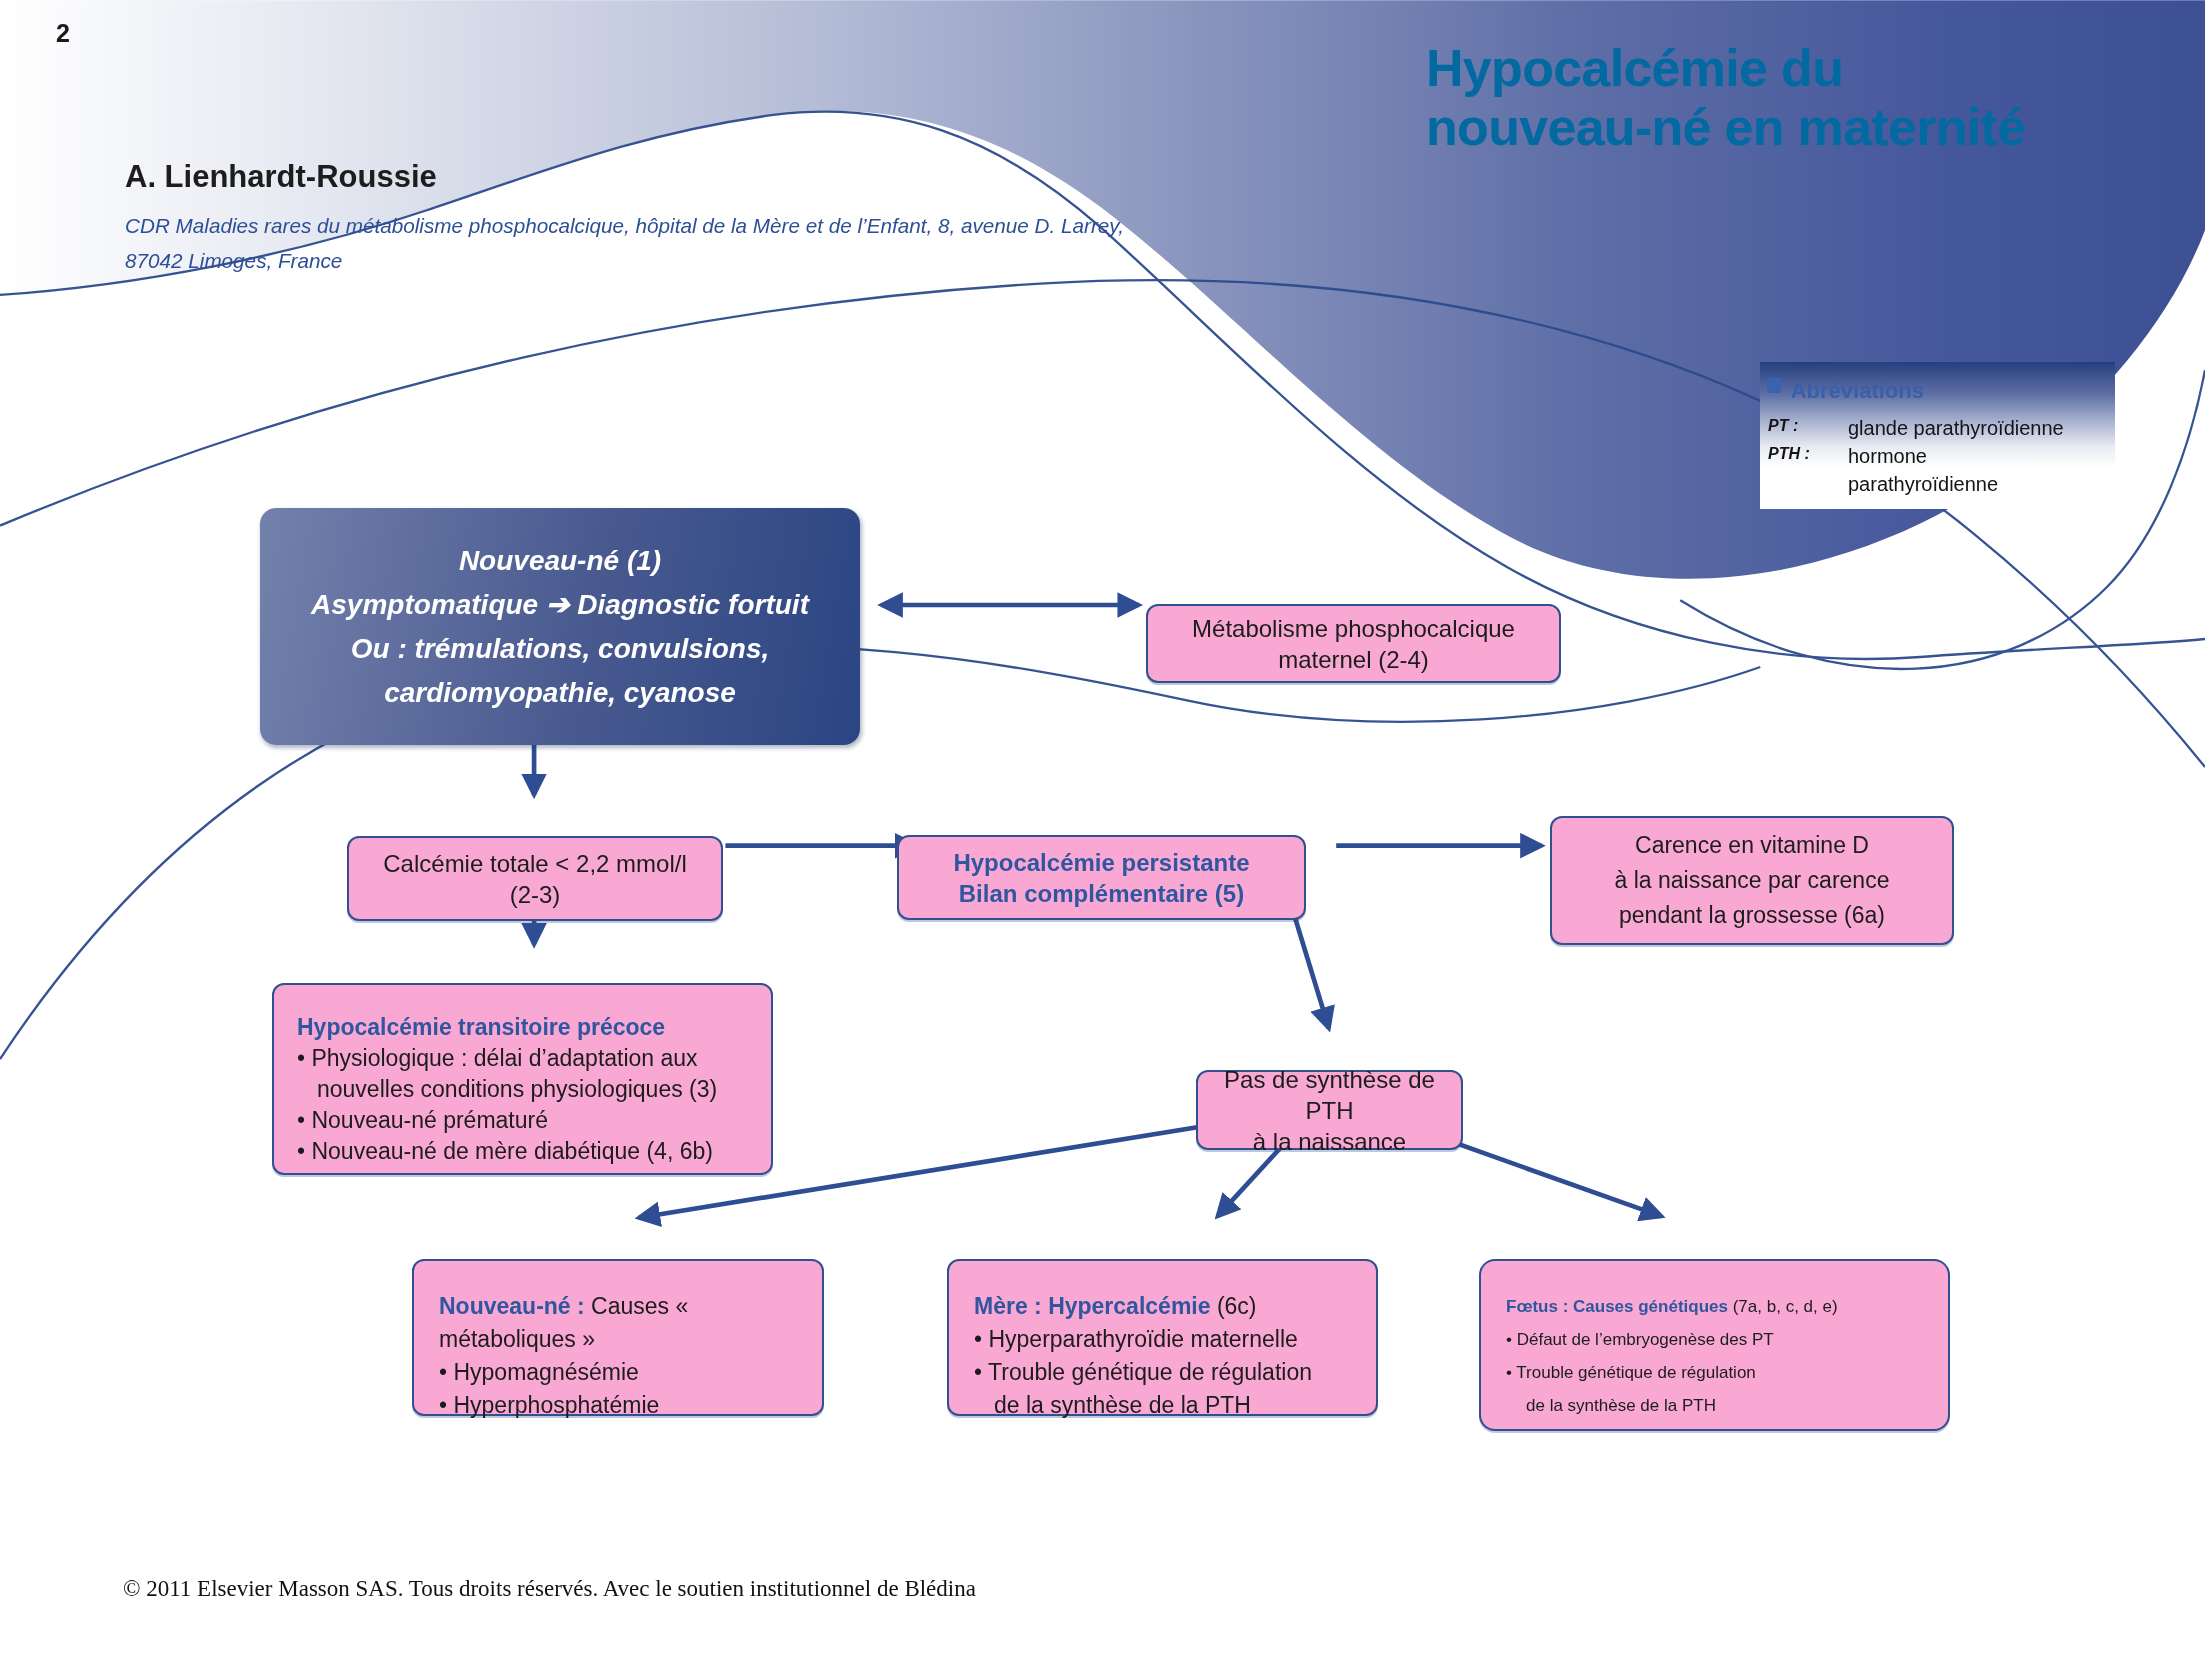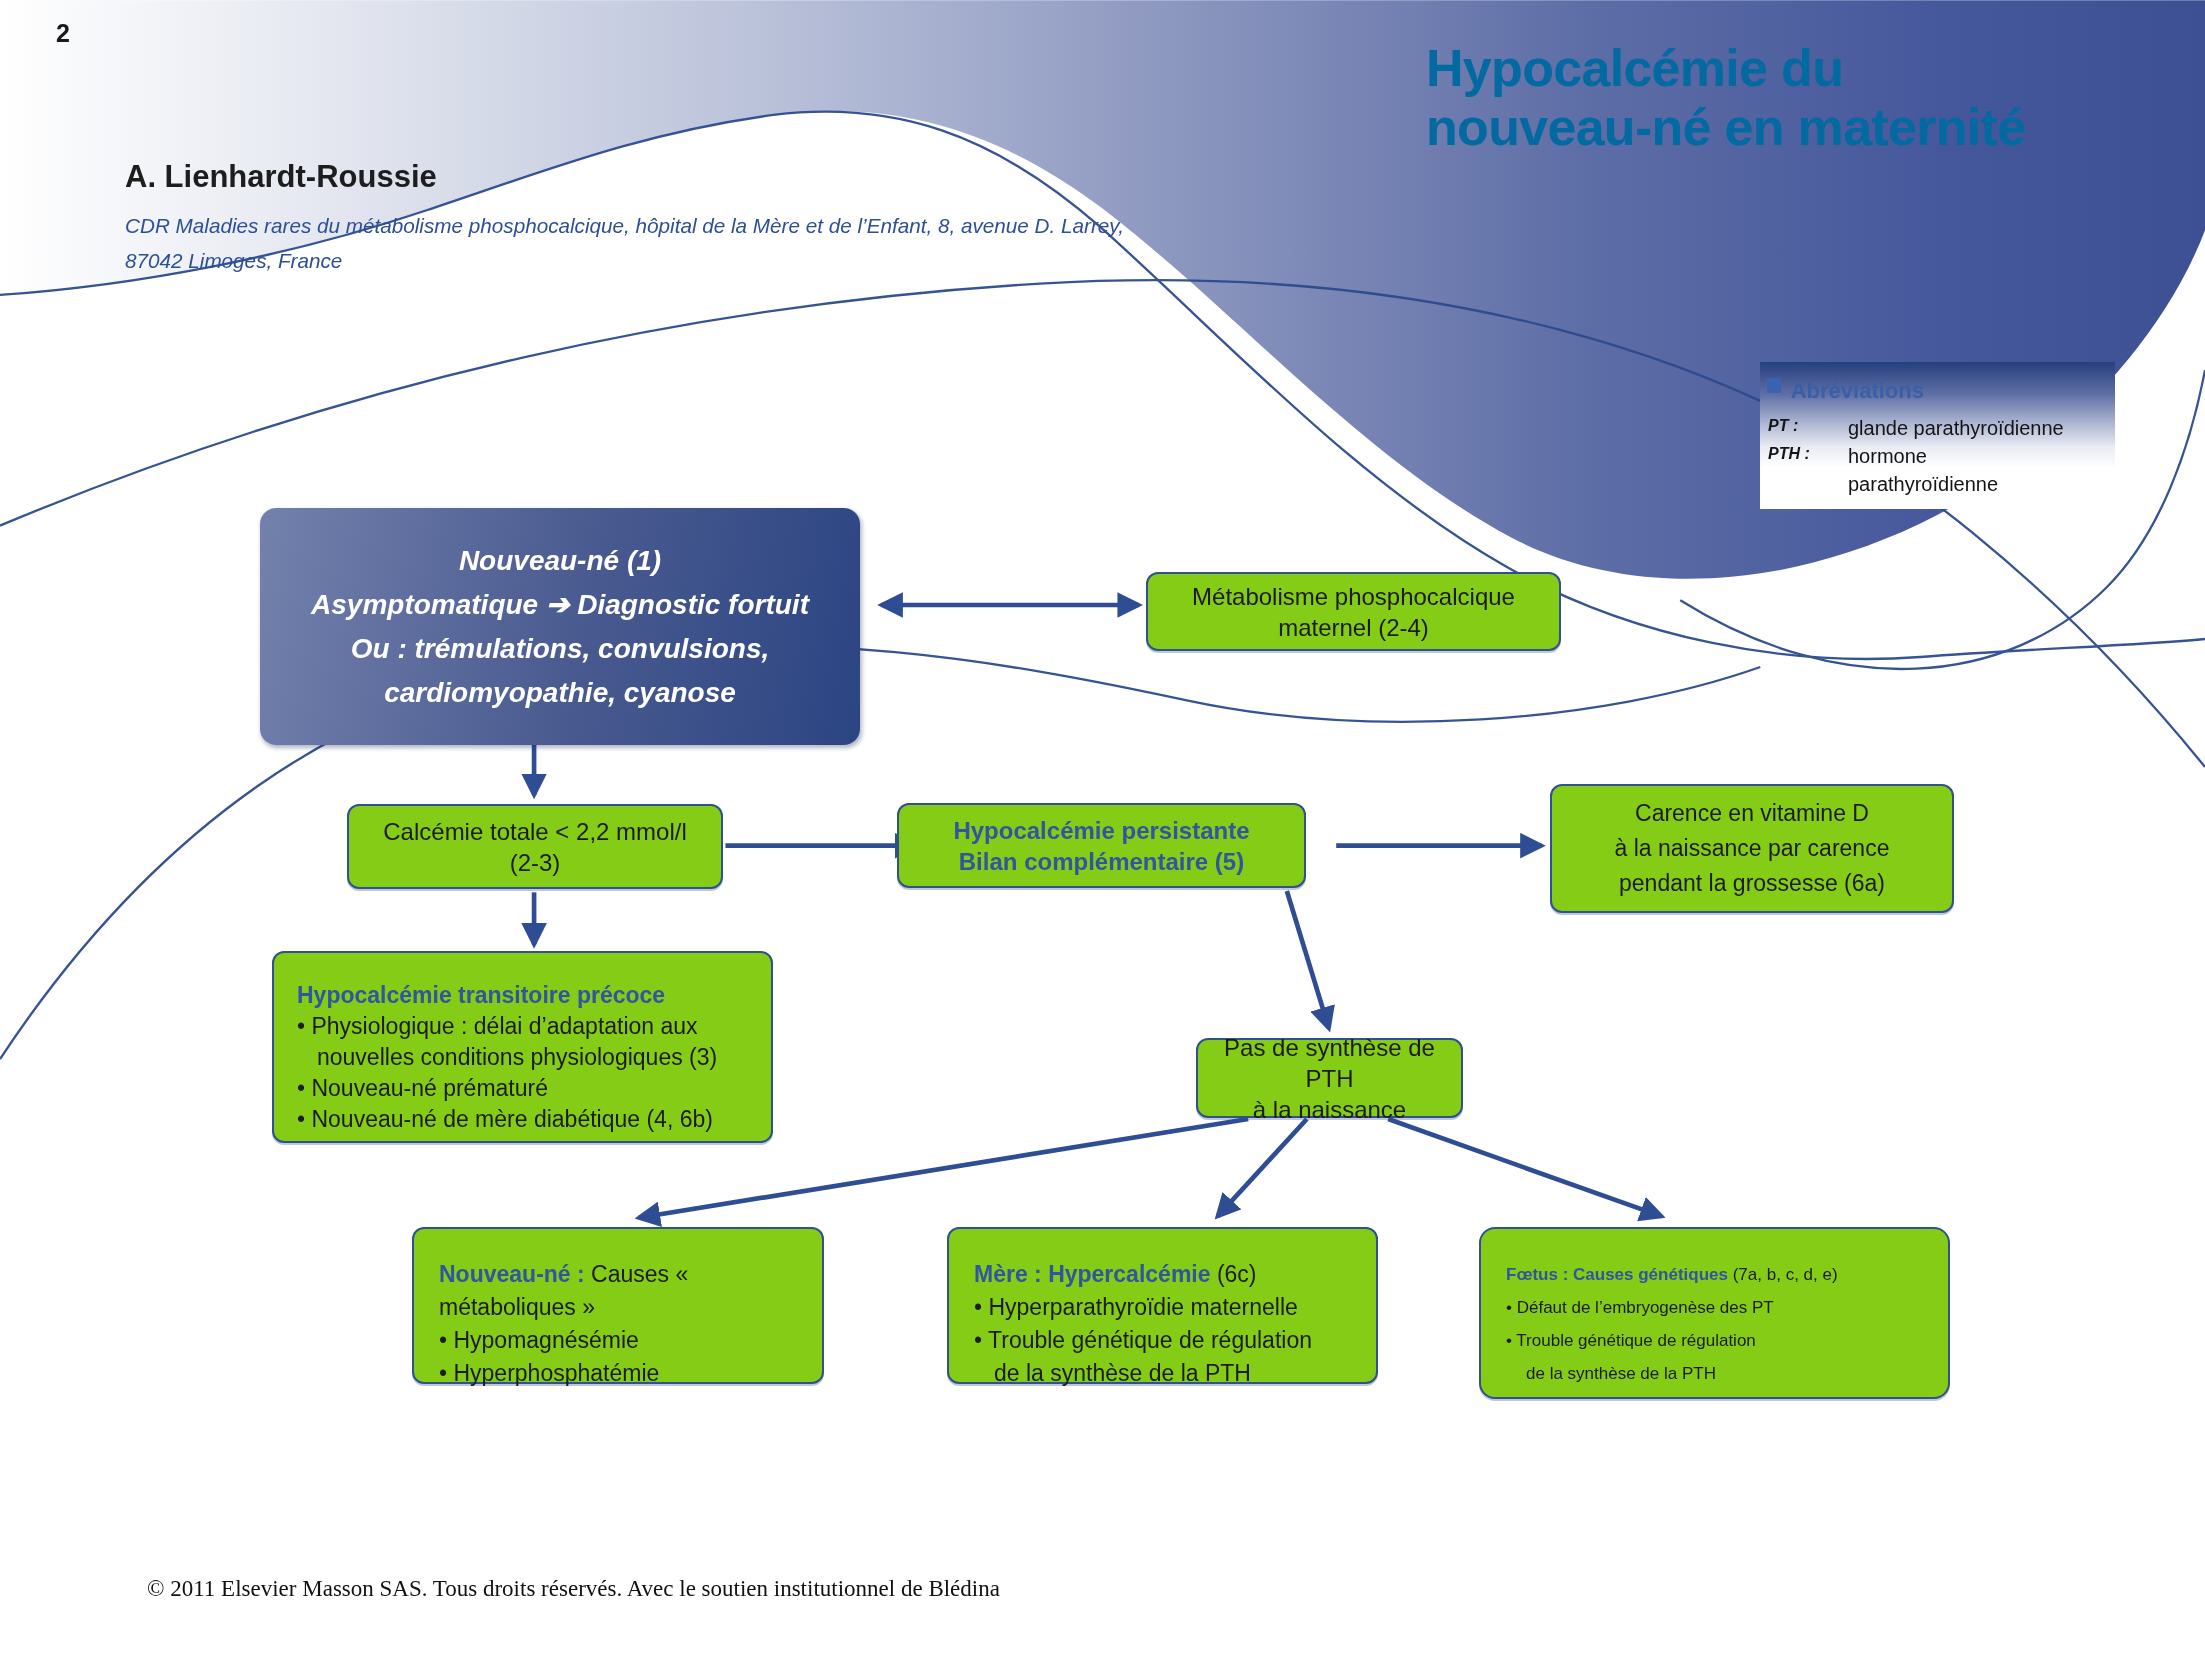--- a/index.html
+++ b/index.html
@@ -32,25 +32,25 @@
   }
   .abbrev-title-row{position:absolute;left:6.7px;top:16px;display:flex;gap:9.3px;}
   .abbrev-square{width:14.7px;height:14.7px;background:#3a62ae;}
   .abbrev-title{font-size:22px;font-weight:700;color:#3a5fa8;}
   .abbrev-row-abbr{position:absolute;left:8px;font-size:16px;font-weight:700;color:#141414;font-style:italic;}
   .abbrev-row-def{position:absolute;left:88px;font-size:20px;color:#141414;}
 
   
   .fbox{
     position:absolute;z-index:2;
-    background:#84cc16;
+    background:#f9a8d4;
     border:2.7px solid #31508f;border-radius:12px;
     box-shadow:0 2px 0 rgba(40,70,140,.30);
     box-sizing:border-box;
-    color:#1c1c1c;font-size:24px;line-height:31px;
+    color:#1c1c1c;font-size:24px;line-height:31px;margin-top:32px;
   }
   .fbox.center{display:flex;flex-direction:column;justify-content:center;align-items:center;text-align:center;}
   .blue-bold{color:#2f569e;font-weight:700;}
   .dark-box{
     position:absolute;z-index:2;
     left:260px;top:472px;width:600px;height:237px;
     background:linear-gradient(100deg,#7381ac 0%,#48598f 55%,#2b4583 100%);
     border-radius:16px;
     box-shadow:1.3px 2.7px 4px rgba(30,45,90,.35);
     display:flex;flex-direction:column;justify-content:center;align-items:center;text-align:center;
@@ -65,21 +65,21 @@
   .box-pth{left:1196px;top:1038px;width:267px;height:80px;}
   .box-nn{left:412px;top:1227px;width:412px;height:157px;padding:29px 17.3px 6.7px 25px;font-size:23px;line-height:33px;}
   .box-mere{left:947px;top:1227px;width:431px;height:157px;padding:29px 17.3px 6.7px 25px;font-size:23px;line-height:33px;}
   .box-foetus{left:1479px;top:1227px;width:471px;height:172px;padding:29px 17.3px 6.7px 25px;font-size:17px;line-height:33px;border-radius:16px;}
   .cont{padding-left:20px;}
 
   
   .footer{
     left:123px;top:1576px;z-index:3;
     font-family:"Liberation Serif", serif;
-    font-size:23px;color:#111111;margin-left:24px;
+    font-size:23px;color:#111111;
   }
 </style>
 </head>
 <body>
 
 <div class="page">
 
   <svg class="deco" viewBox="0 0 3307 2480">
     <defs>
       <linearGradient id="bandGrad" x1="0" y1="0" x2="1" y2="0">

